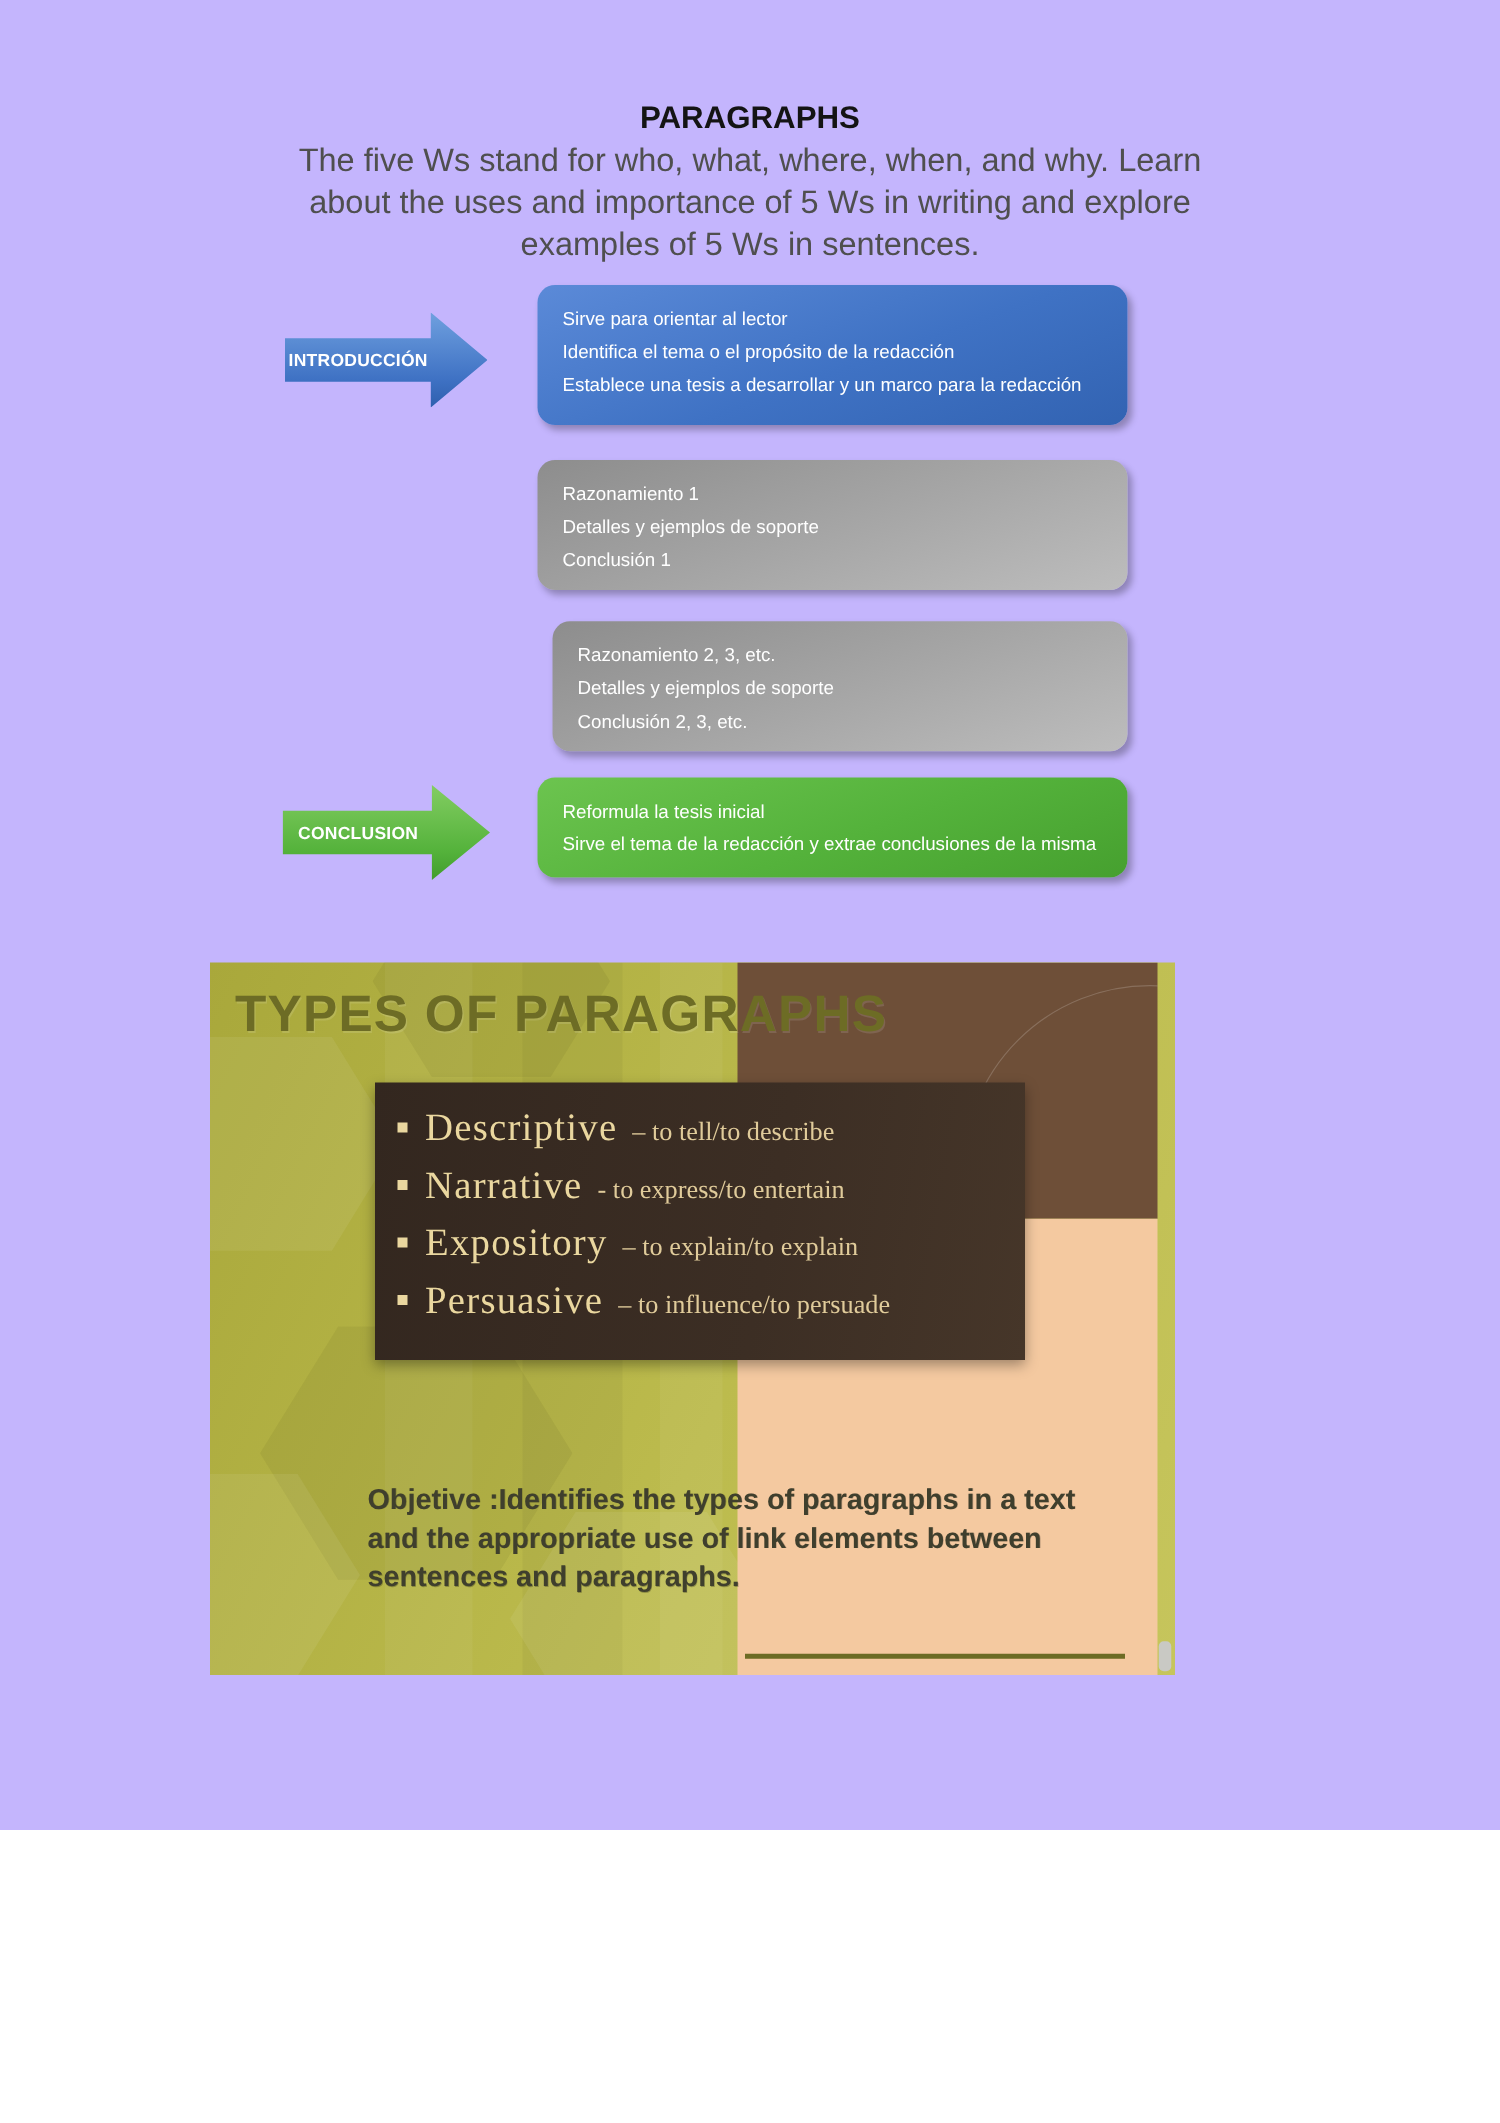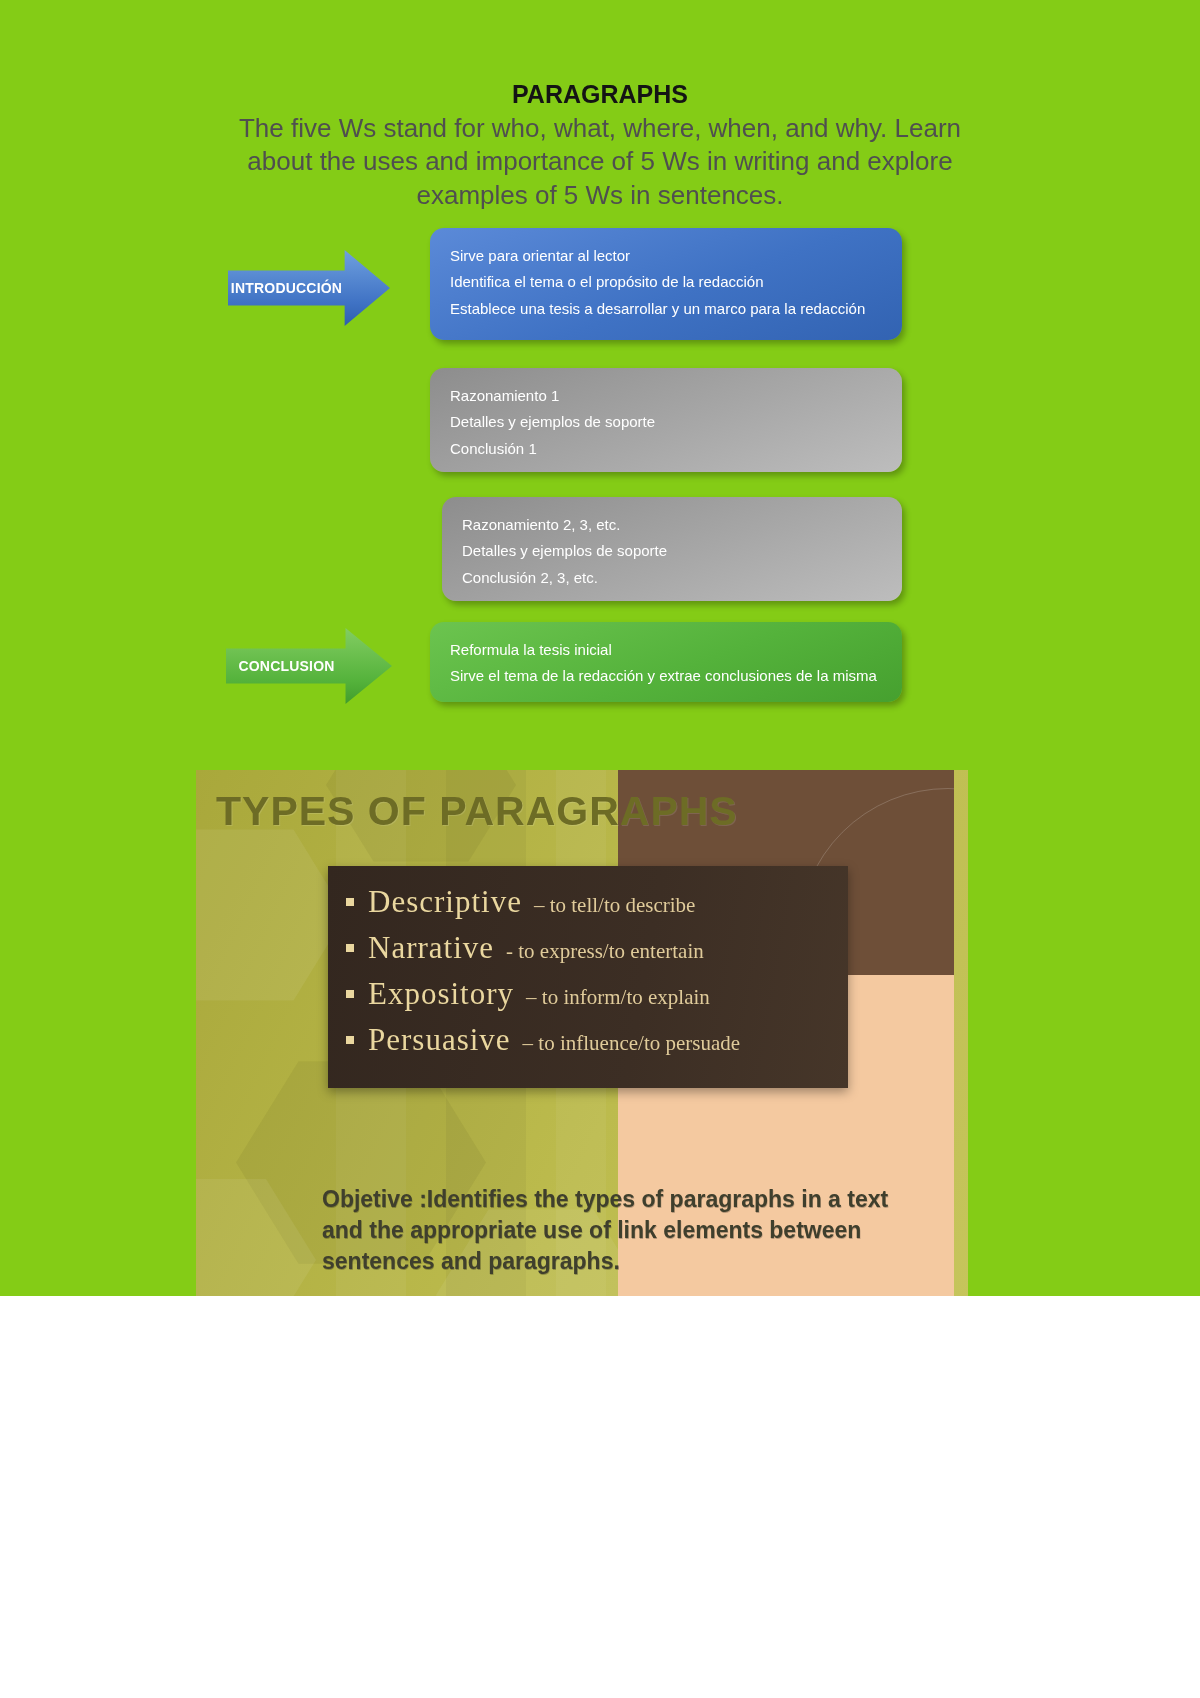--- a/index.html
+++ b/index.html
@@ -1,21 +1,21 @@
 <!DOCTYPE html>
 <html style="--intro-blue: #3f72c4; --intro-blue-light: #6fa0df; --body-gray: #939393; --conclusion-green: #54b23b; --slide-olive: #bcbb4d; --slide-olive-dark: #a9a83b; --slide-title-olive: #6d6c25; --panel-brown: #6e4f38; --panel-peach: #f4c9a0; --dark-box-brown: #3c2e24; --bullet-cream: #ead79f; --objective-dark: #3f3f2d;"><head>
 <meta charset="utf-8">
 <style>
   * { box-sizing: border-box; }
   html, body { margin: 0; padding: 0; background: #ffffff; }
   .page {
     position: relative;
     width: 1200px;
-    height: 1296px;
-    background: #84cc16;
+    height: 1464px;
+    background: #c4b5fd;
     font-family: "Liberation Sans", sans-serif;
     overflow: hidden;
   }
 
   
   .doc-title {
     position: absolute;
     top: 80px; left: 0; width: 100%;
     text-align: center;
     font-size: 25px;
@@ -84,21 +84,20 @@
     left: 420px; top: 622px; width: 472px; height: 80px;
     background: linear-gradient(160deg, #6cc44f 0%, var(--conclusion-green, #54b23b) 55%, #46a02f 100%);
   }
 
   
   .slide {
     position: absolute;
     left: 168px; top: 770px; width: 772px; height: 570px;
     background: linear-gradient(115deg, var(--slide-olive-dark, #a9a83b) 0%, var(--slide-olive, #bcbb4d) 55%, #c6c55c 100%);
     overflow: hidden;
-    margin-left: 28px;
   }
   .hex {
     position: absolute;
     clip-path: polygon(25% 5%, 75% 5%, 100% 50%, 75% 95%, 25% 95%, 0 50%);
     z-index: 0;
   }
   .hex.light { background: rgba(255,255,255,0.07); }
   .hex.dark  { background: rgba(60,60,10,0.07); }
   .strip {
     position: absolute; top: 0; height: 100%; z-index: 0;
@@ -257,21 +256,21 @@
         <span class="bullet-def">– to tell/to describe</span>
       </div>
       <div class="bullet-row">
         <span class="bullet-square"></span>
         <span class="bullet-term">Narrative</span>
         <span class="bullet-def">- to express/to entertain</span>
       </div>
       <div class="bullet-row">
         <span class="bullet-square"></span>
         <span class="bullet-term">Expository</span>
-        <span class="bullet-def">– to inform/to explain</span>
+        <span class="bullet-def">– to explain/to explain</span>
       </div>
       <div class="bullet-row">
         <span class="bullet-square"></span>
         <span class="bullet-term">Persuasive</span>
         <span class="bullet-def">– to influence/to persuade</span>
       </div>
     </div>
 
     <div class="objective">Objetive :Identifies the types of paragraphs in a text and the appropriate use of link elements between sentences and paragraphs.</div>
 

